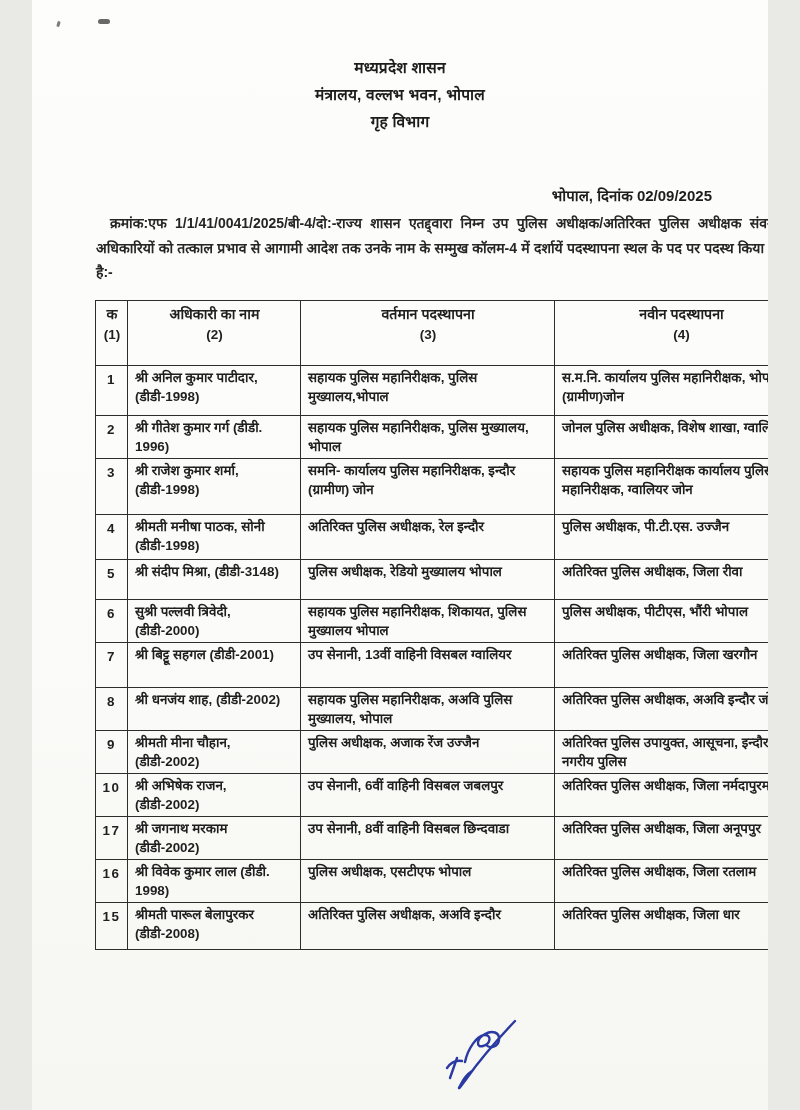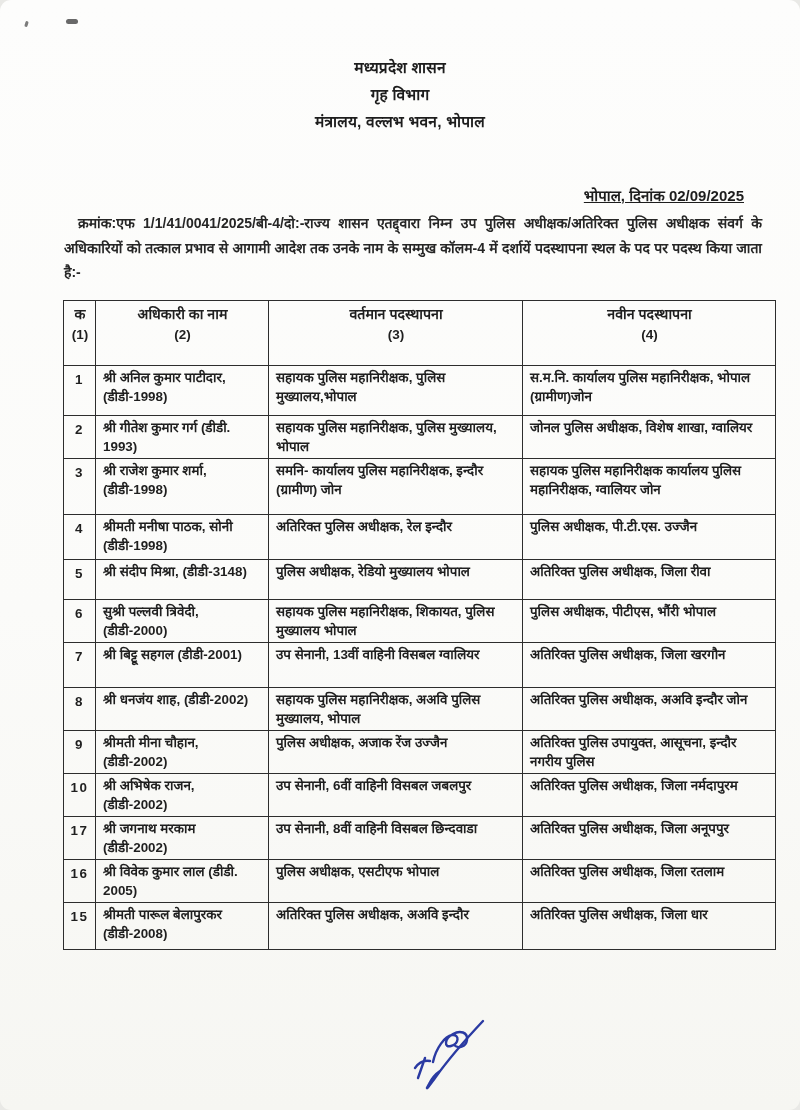--- a/index.html
+++ b/index.html
@@ -1,31 +1,31 @@
 <!DOCTYPE html>
 <html><head>
 <meta charset="utf-8">
 <style>
   html,body{margin:0;padding:0;background:#e9e9e6;}
   .page{
-    position:relative;width:800px;height:1110px;margin:0 auto;
+    position:relative;width:736px;height:1110px;margin:0 auto;
     background:linear-gradient(180deg,#fdfdfc 0%,#fbfbf9 55%,#f6f6f2 100%);
     font-family:"Liberation Sans","DejaVu Sans",sans-serif;
-    color:#222;overflow:hidden;border-radius:11px;
+    color:#222;overflow:hidden;
   }
   .speck{position:absolute;background:#444;border-radius:2px;}
   .speck1{left:25px;top:21px;width:3px;height:6px;transform:rotate(18deg);opacity:.7;}
   .speck2{left:66px;top:19px;width:12px;height:5px;border-radius:3px;opacity:.8;}
   .letterhead{
     position:absolute;top:54px;left:0;width:100%;text-align:center;
     font-size:15.5px;font-weight:700;line-height:27px;color:#1d1d1d;letter-spacing:.2px;
   }
   .dateline{
     position:absolute;top:185px;right:56px;
-    font-size:15px;font-weight:700;color:#1d1d1d;text-decoration:underline;
+    font-size:15px;font-weight:700;color:#1d1d1d;
   }
   .order-para{
     position:absolute;top:211px;left:64px;width:698px;margin:0;
     font-size:14px;font-weight:700;line-height:24.5px;
     text-align:justify;text-indent:14px;color:#262626;
   }
   table.transfer{
     position:absolute;top:300px;left:63px;width:712px;
     border-collapse:collapse;table-layout:fixed;
   }
@@ -60,22 +60,22 @@
 </head>
 <body>
 
 <div class="page">
 
   <div class="speck speck1"></div>
   <div class="speck speck2"></div>
 
   <div class="letterhead">
     <div>मध्यप्रदेश शासन</div>
+    <div>मंत्रालय, वल्लभ भवन, भोपाल</div>
     <div>गृह विभाग</div>
-    <div>मंत्रालय, वल्लभ भवन, भोपाल</div>
   </div>
 
   <div class="dateline">भोपाल, दिनांक 02/09/2025</div>
 
   <p class="order-para">क्रमांक:एफ 1/1/41/0041/2025/बी-4/दो:-राज्य शासन एतद्द्वारा निम्न उप पुलिस अधीक्षक/अतिरिक्त पुलिस अधीक्षक संवर्ग के अधिकारियों को तत्काल प्रभाव से आगामी आदेश तक उनके नाम के सम्मुख कॉलम-4 में दर्शायें पदस्थापना स्थल के पद पर पदस्थ किया जाता है:-</p>
 
   <table class="transfer">
     <colgroup>
       <col style="width:32px">
         <col style="width:173px">
@@ -104,21 +104,21 @@
     </thead>
     <tbody>
       <tr>
         <td class="sno">1</td>
         <td>श्री अनिल कुमार पाटीदार, (डीडी-1998)</td>
         <td>सहायक पुलिस महानिरीक्षक, पुलिस मुख्यालय,भोपाल</td>
         <td>स.म.नि. कार्यालय पुलिस महानिरीक्षक, भोपाल (ग्रामीण)जोन</td>
       </tr>
       <tr>
         <td class="sno">2</td>
-        <td>श्री गीतेश कुमार गर्ग (डीडी. 1993)</td>
+        <td>श्री गीतेश कुमार गर्ग (डीडी. 1996)</td>
         <td>सहायक पुलिस महानिरीक्षक, पुलिस मुख्यालय, भोपाल</td>
         <td>जोनल पुलिस अधीक्षक, विशेष शाखा, ग्वालियर</td>
       </tr>
       <tr>
         <td class="sno">3</td>
         <td>श्री राजेश कुमार शर्मा, (डीडी-1998)</td>
         <td>समनि- कार्यालय पुलिस महानिरीक्षक, इन्दौर (ग्रामीण) जोन</td>
         <td>सहायक पुलिस महानिरीक्षक कार्यालय पुलिस महानिरीक्षक, ग्वालियर जोन</td>
       </tr>
       <tr>
@@ -164,21 +164,21 @@
         <td>अतिरिक्त पुलिस अधीक्षक, जिला नर्मदापुरम</td>
       </tr>
       <tr>
         <td class="sno">17</td>
         <td>श्री जगनाथ मरकाम (डीडी-2002)</td>
         <td>उप सेनानी, 8वीं वाहिनी विसबल छिन्दवाडा</td>
         <td>अतिरिक्त पुलिस अधीक्षक, जिला अनूपपुर</td>
       </tr>
       <tr>
         <td class="sno">16</td>
-        <td>श्री विवेक कुमार लाल (डीडी. 2005)</td>
+        <td>श्री विवेक कुमार लाल (डीडी. 1998)</td>
         <td>पुलिस अधीक्षक, एसटीएफ भोपाल</td>
         <td>अतिरिक्त पुलिस अधीक्षक, जिला रतलाम</td>
       </tr>
       <tr>
         <td class="sno">15</td>
         <td>श्रीमती पारूल बेलापुरकर (डीडी-2008)</td>
         <td>अतिरिक्त पुलिस अधीक्षक, अअवि इन्दौर</td>
         <td>अतिरिक्त पुलिस अधीक्षक, जिला धार</td>
       </tr>
     </tbody>

